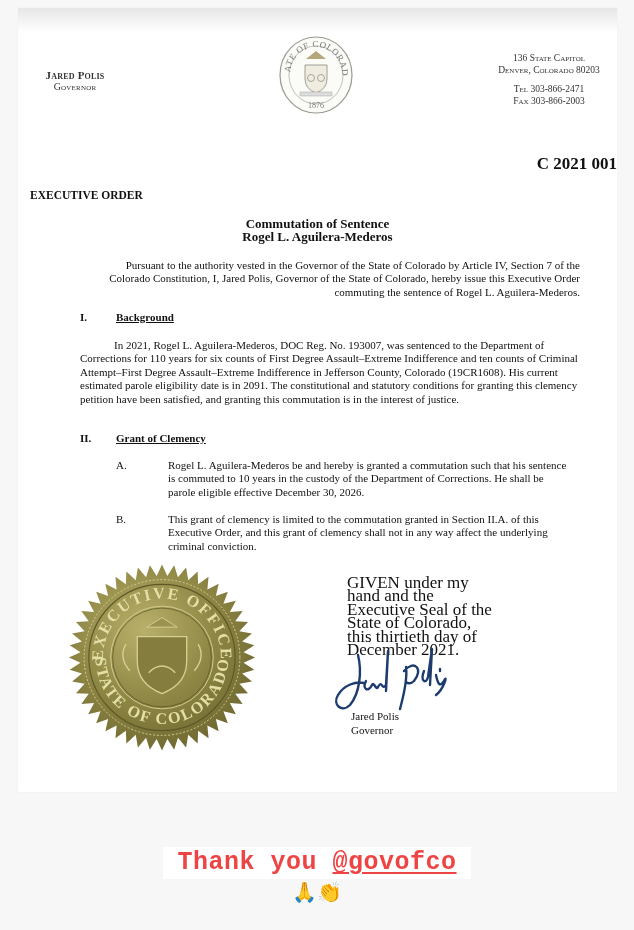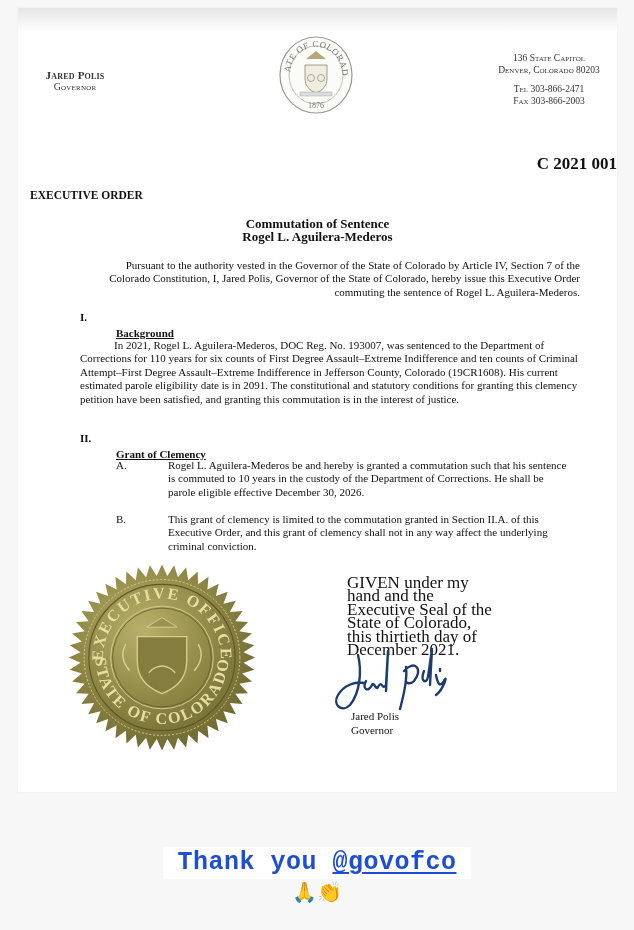--- a/index.html
+++ b/index.html
@@ -46,40 +46,40 @@
     font-weight: bold; font-size: 13px; line-height: 13px;
   }
   .para {
     position: absolute; font-size: 11px; line-height: 13.4px; text-align: left;
   }
   .intro { left: 62px; top: 251px; width: 500px; text-indent: 34px; text-align: right; }
   .sec-head {
     position: absolute; font-size: 11px; font-weight: bold;
   }
   .sec-num { left: 62px; }
-  .sec-title { left: 98px; text-decoration: underline; margin-top: 16px; }
+  .sec-title { left: 98px; text-decoration: underline; }
   .bg-text { left: 62px; top: 331px; width: 500px; text-indent: 34px; }
   .item-letter { position: absolute; left: 98px; font-size: 11px; }
   .item-text { left: 150px; width: 400px; }
   .given {
     position: absolute; left: 329px; top: 568px; width: 150px;
     font-size: 17px; line-height: 13.4px;
   }
   .signature { position: absolute; left: 310px; top: 633px; width: 140px; height: 72px; }
   .signer {
     position: absolute; left: 333px; top: 701px; font-size: 11px; line-height: 14px;
   }
   .exec-seal { position: absolute; left: 49px; top: 552px; width: 190px; height: 195px; }
   .caption {
     position: absolute; left: 0; width: 100%; top: 847px; text-align: center;
   }
   .caption-line {
     display: inline-block; background: #ffffff; padding: 1px 14px 2px 14px;
     font-family: "Liberation Mono", monospace; font-weight: bold; font-size: 25px;
-    color: #1d4ed8; letter-spacing: 0.5px;
+    color: #ef4444; letter-spacing: 0.5px;
   }
   .caption-line .handle { text-decoration: underline; text-decoration-thickness: 2px; text-underline-offset: 3px; }
   .emoji-row {
     position: absolute; left: 0; width: 100%; top: 880px; text-align: center;
     font-size: 20px; line-height: 24px;
   }
   .emoji-row span { display: inline-block; }
 </style>
 </head>
 <body>

